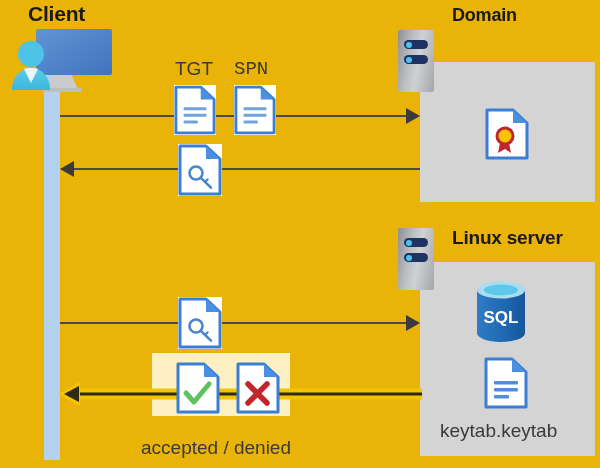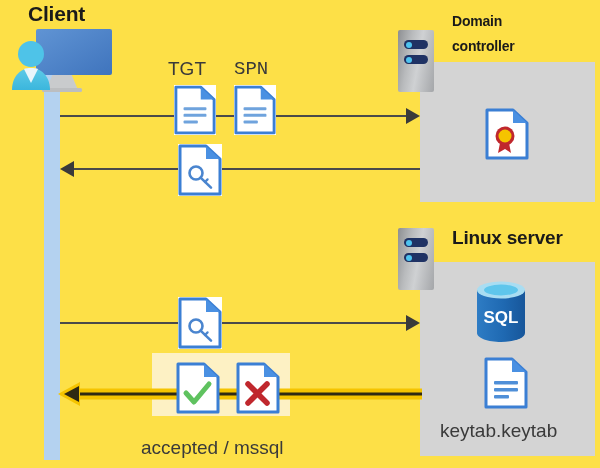--- a/index.html
+++ b/index.html
@@ -4,39 +4,39 @@
 <style>
   html, body {
     margin: 0;
     padding: 0;
     background: #ffffff;
   }
   #stage {
     position: relative;
     width: 600px;
     height: 468px;
-    background: #fde047;
+    background: #eab308;
     overflow: hidden;
     font-family: "Liberation Sans", sans-serif;
   }
   .abs { position: absolute; }
 
   
   .heading-bold {
     font-weight: bold;
     color: #1a1a1a;
     letter-spacing: -0.2px;
   }
   #client-title {
     left: 28px; top: 2px;
     font-size: 21px;
   }
   #dc-title {
-    left: 452px; top: 9px;
-    font-size: 14px;
+    left: 452px; top: 3px;
+    font-size: 18px;
     line-height: 25px;
     width: 140px;
   }
   #linux-title {
     left: 452px; top: 225px;
     font-size: 19px;
     line-height: 25px;
     width: 145px;
   }
 
@@ -75,21 +75,21 @@
     background: #4ec3ef;
   }
   #dc-rack  { left: 398px; top: 30px; }
   #linux-rack { left: 398px; top: 228px; }
 
   
   .token-label {
     font-size: 19px;
     color: #3a3a3a;
   }
-  #tgt-label { left: 168px; top: 58px; }
+  #tgt-label { left: 175px; top: 58px; }
   #spn-label { left: 234px; top: 58px; font-family: Liberation Mono, monospace; }
 
   
   #highlight-box {
     left: 152px; top: 353px;
     width: 138px; height: 63px;
     background: #fdf1c4;
   }
 
   
@@ -150,21 +150,20 @@
     <div class="led-row" style="top:10px;">
         <span class="led"></span>
       </div>
     <div class="led-row" style="top:25px;">
         <span class="led"></span>
       </div>
   </div>
 
   <div class="abs heading-bold" id="dc-title">
     <div>Domain</div>
-    <div>controller</div>
   </div>
 
   <div class="abs" style="left:485px; top:108px;">
     <svg width="44" height="52" viewBox="0 0 44 52">
       <path d="M2 2 H28 L42 15 V50 H2 Z" fill="#ffffff" stroke="#3b7fd4" stroke-width="3" stroke-linejoin="round"></path>
       <path d="M28 2 L42 15 H28 Z" fill="#4a90e2"></path>
 
       <path d="M16 30 L13 45 L20 41 L26 45 L23 30 Z" fill="#c0272d"></path>
 
       <circle cx="20" cy="28" r="9.5" fill="#c0272d"></circle>
@@ -303,15 +302,15 @@
     <svg width="44" height="52" viewBox="0 0 44 52">
       <path d="M2 2 H28 L42 15 V50 H2 Z" fill="#ffffff" stroke="#3b7fd4" stroke-width="3" stroke-linejoin="round"></path>
       <path d="M28 2 L42 15 H28 Z" fill="#4a90e2"></path>
       <g stroke="#c0272d" stroke-width="5.5" stroke-linecap="round">
         <line x1="12" y1="22" x2="31" y2="41"></line>
         <line x1="31" y1="22" x2="12" y2="41"></line>
       </g>
     </svg>
   </div>
 
-  <div class="abs" id="accepted-denied-caption">accepted / mssql</div>
+  <div class="abs" id="accepted-denied-caption">accepted / denied</div>
 
 </div>
 
 </body></html>

